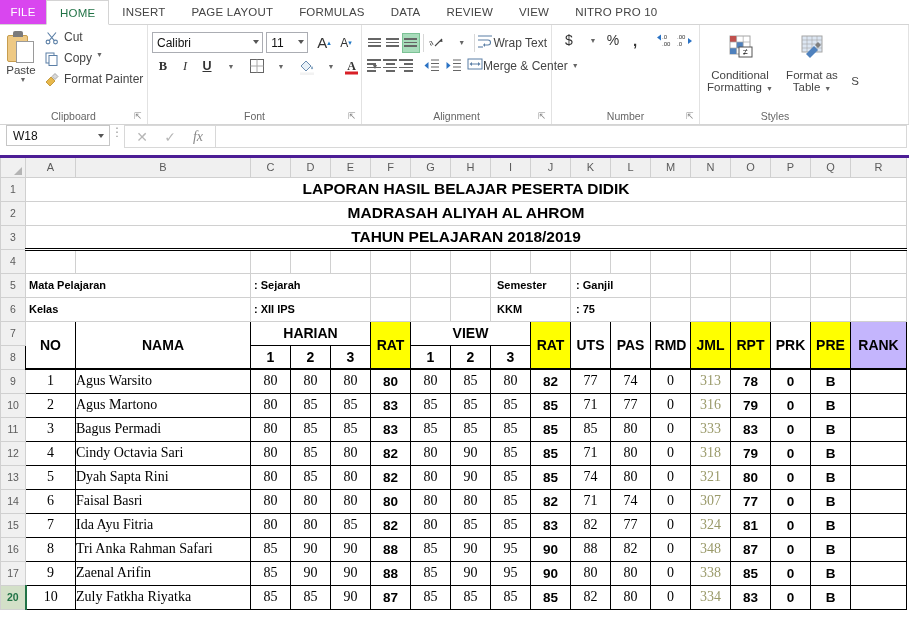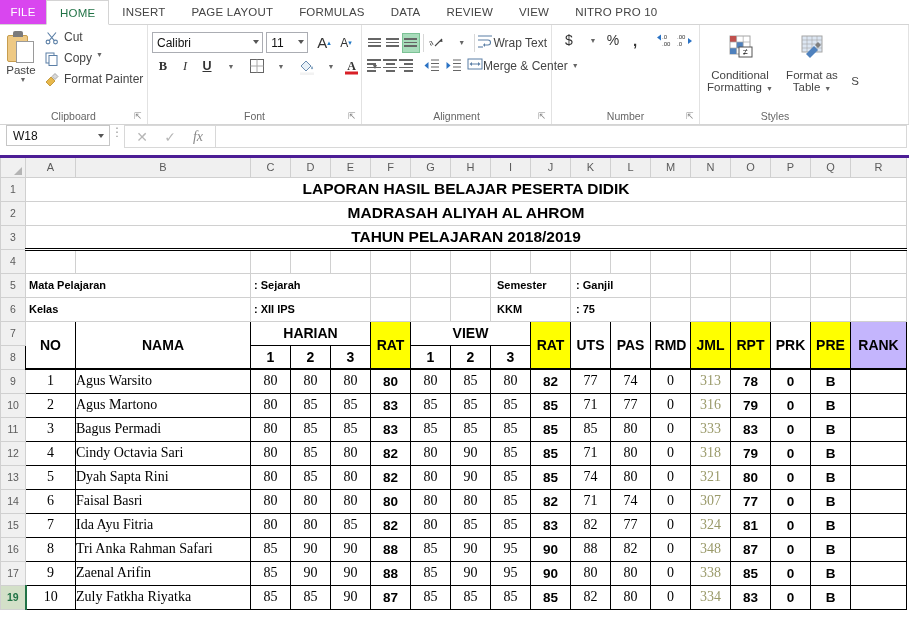--- a/index.html
+++ b/index.html
@@ -784,21 +784,21 @@
           <td class="c tb num">80</td>
           <td class="c tb num">80</td>
           <td class="c tb num">0</td>
           <td class="c tb jml yel">338</td>
           <td class="c tb bold yel">85</td>
           <td class="c tb bold">0</td>
           <td class="c tb bold yel">B</td>
           <td class="c tb blu"></td>
         </tr>
         <tr>
-          <td class="rh sel">19</td>
+          <td class="rh sel">20</td>
           <td class="c tb num">10</td>
           <td class="c tb nm">Zuly Fatkha Riyatka</td>
           <td class="c tb num">85</td>
           <td class="c tb num">85</td>
           <td class="c tb num">90</td>
           <td class="c tb bold yel">87</td>
           <td class="c tb num">85</td>
           <td class="c tb num">85</td>
           <td class="c tb num">85</td>
           <td class="c tb bold yel">85</td>

